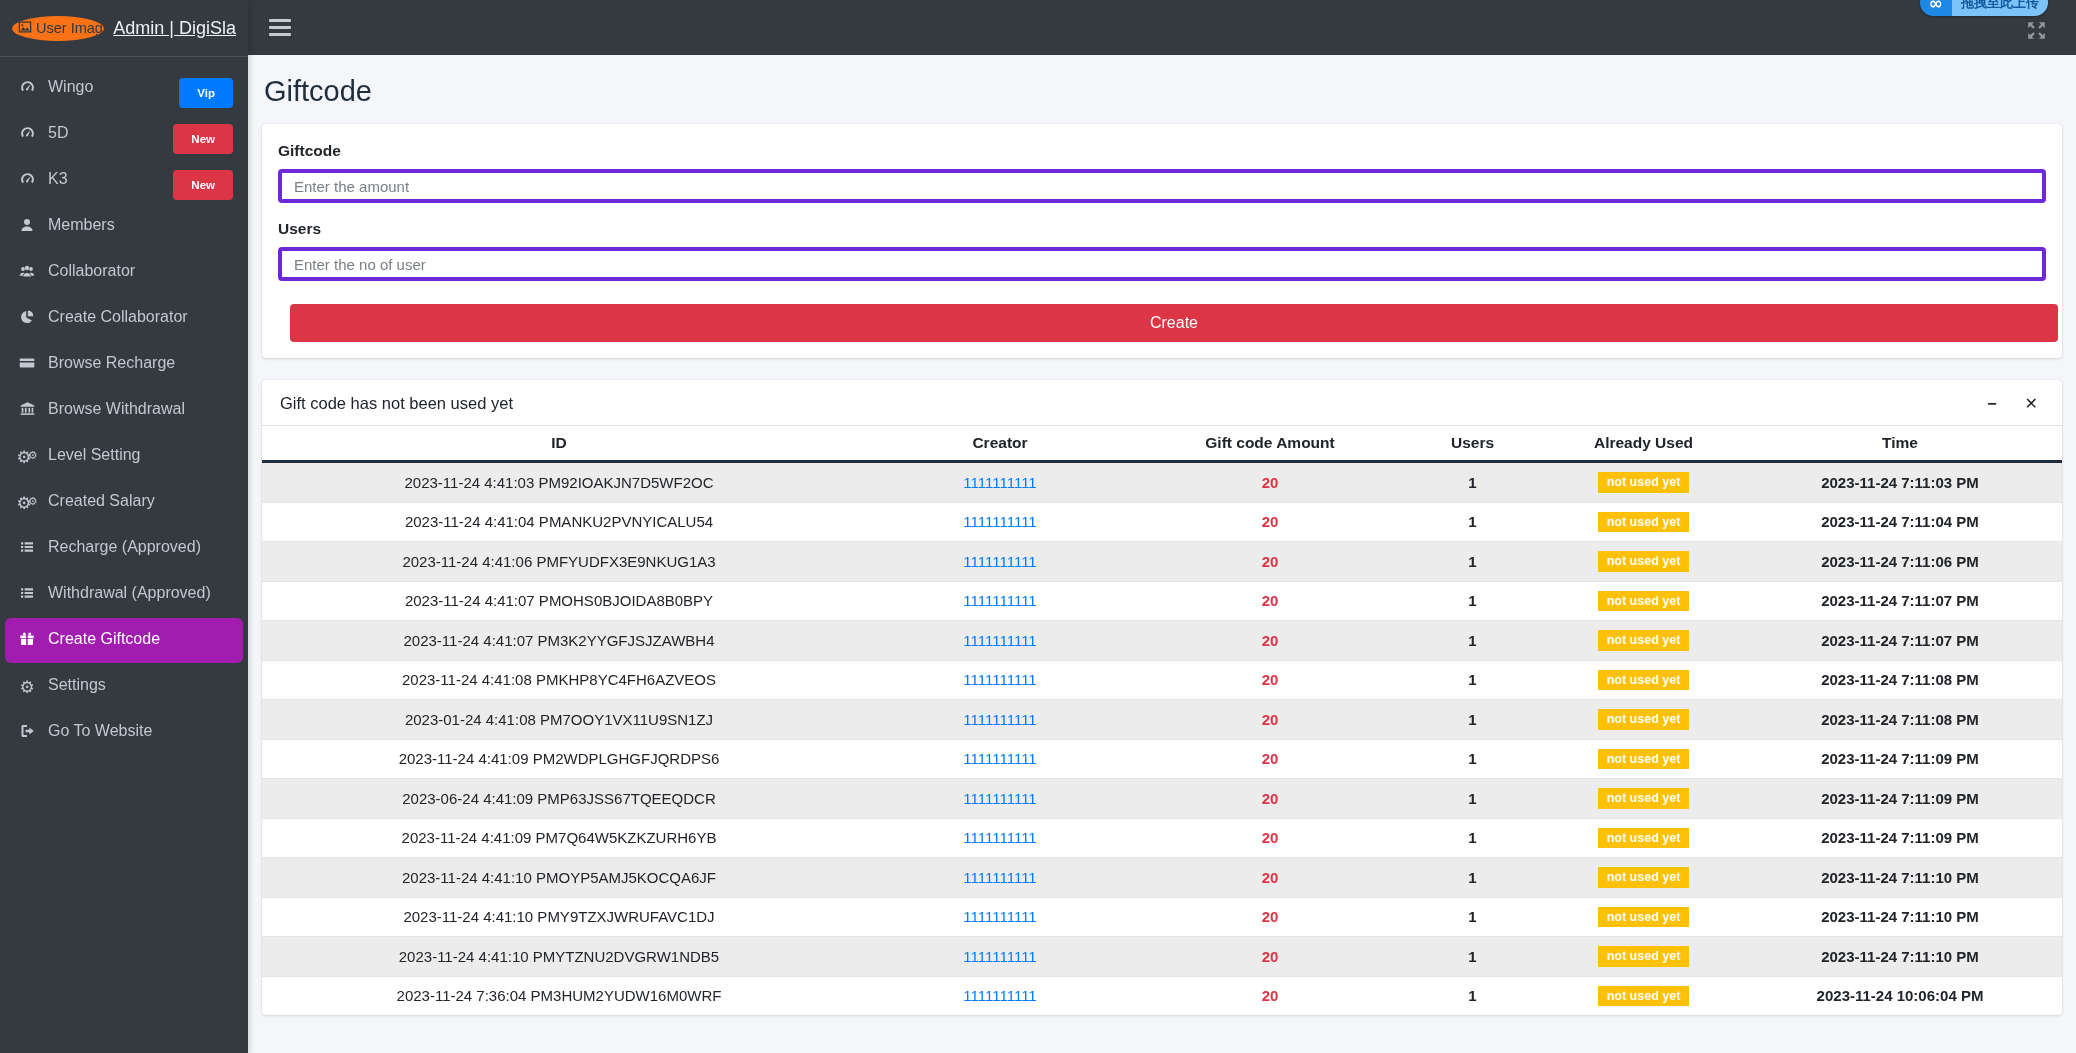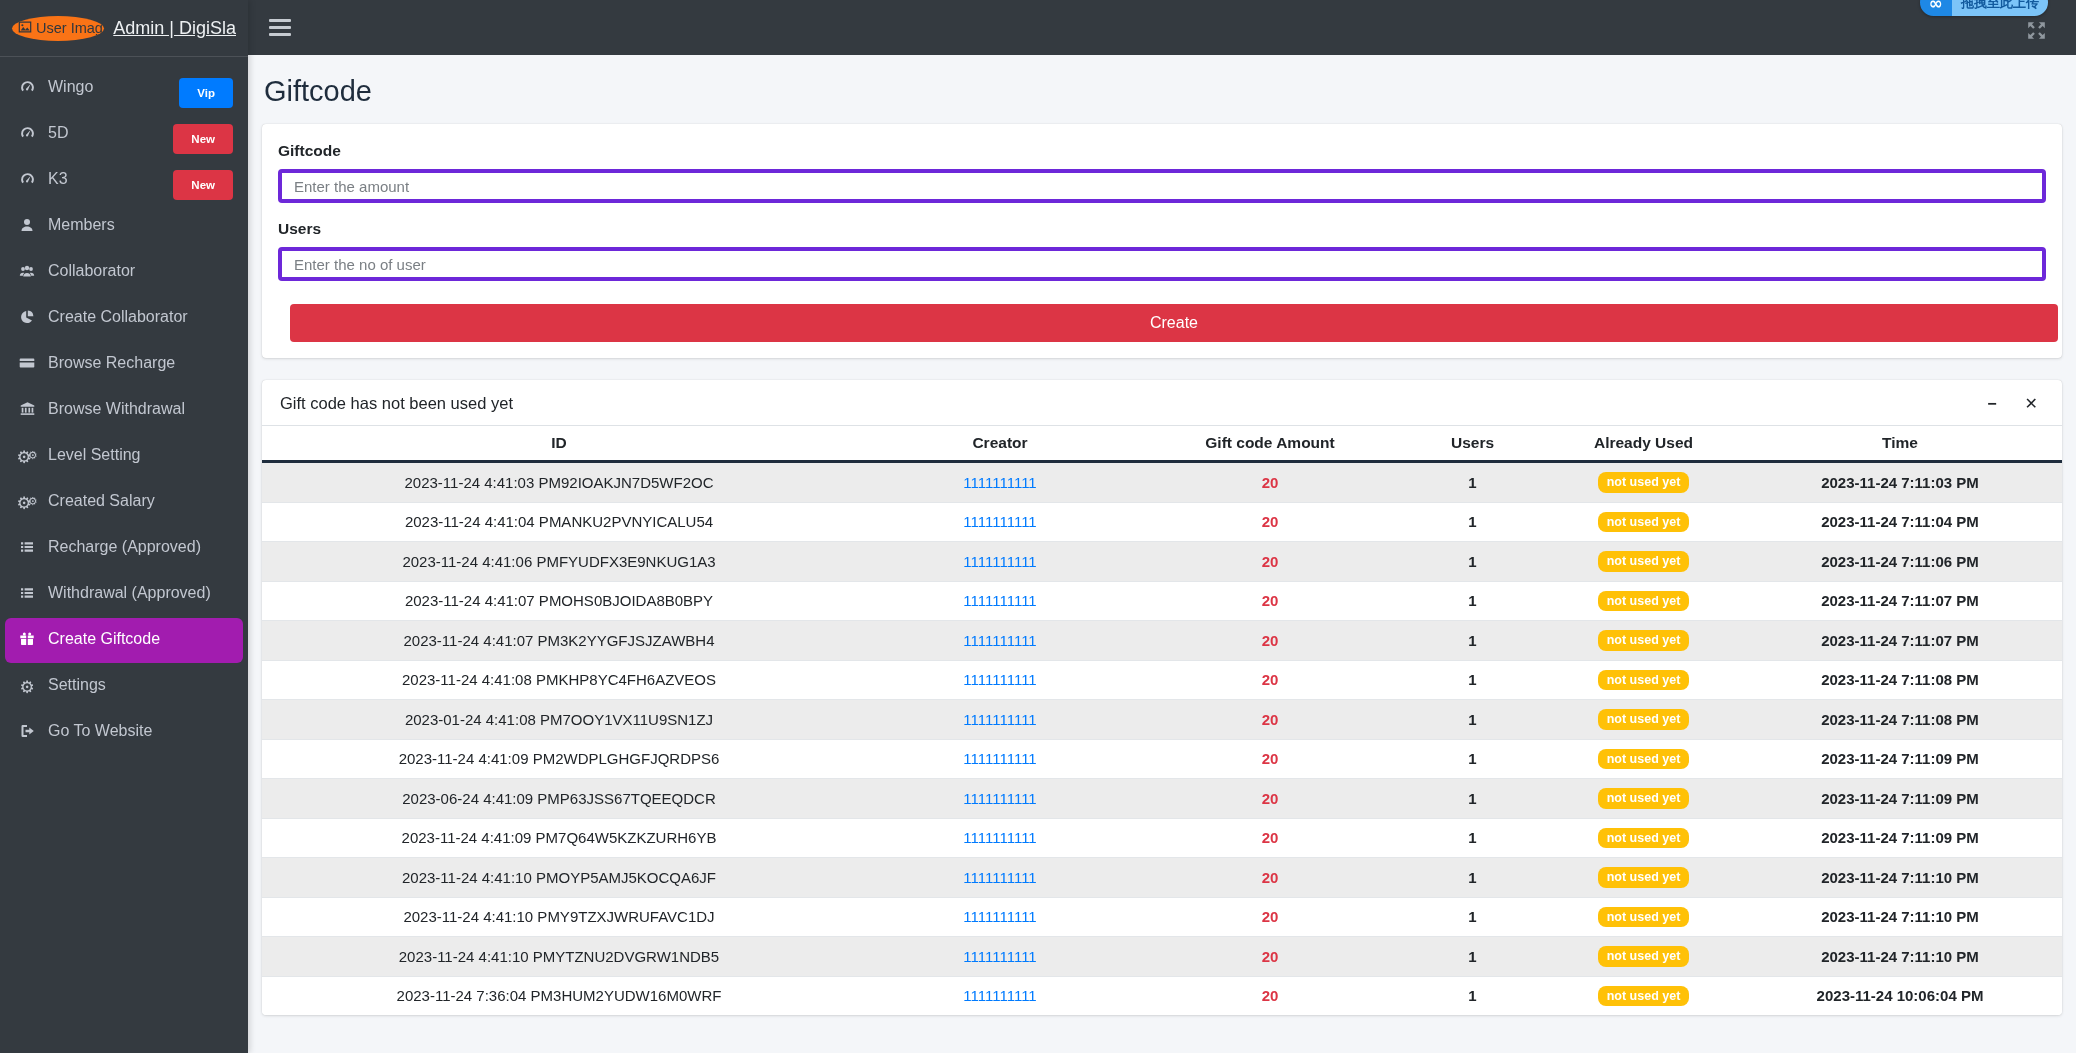--- a/index.html
+++ b/index.html
@@ -71,21 +71,21 @@
   thead th:nth-child(5){width:10.5%} thead th:nth-child(6){width:18%}
   tbody tr:nth-child(odd) { background:#ececec; }
   tbody tr:nth-child(even) { background:#fff; }
   tbody td { padding:9px 6px; font-size:15px; text-align:center; color:#212529;
     border-top:1px solid #e3e6e9; white-space:nowrap; }
   td.c-creator a { color:#007bff; font-weight:400; text-decoration:none; cursor:pointer; }
   td.c-amount { color:#dc3545; font-weight:700; }
   td.c-users { font-weight:700; }
   td.c-time { font-weight:700; }
   .badge-status { display:inline-block; background:#ffc107; color:#fff; font-weight:700;
-    font-size:12.5px; padding:4px 9px; border-radius:8px; line-height:1; }
+    font-size:12.5px; padding:4px 9px; border-radius:0; line-height:1; }
 </style>
 </head>
 <body>
 
 <div class="app">
 
   <aside class="sidebar">
     <div class="brand">
       <span class="avatar-broken">
         <span>

